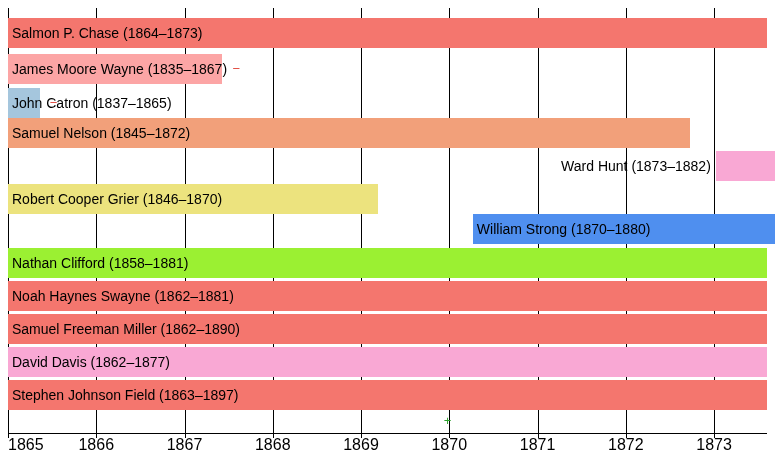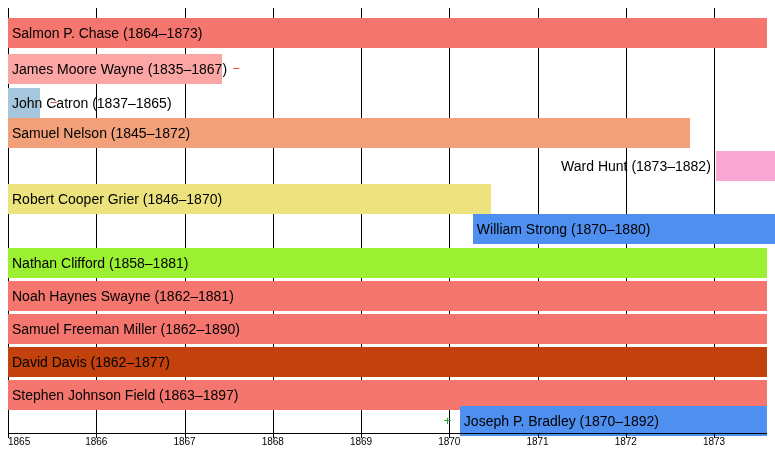--- a/index.html
+++ b/index.html
@@ -100,21 +100,21 @@
   .tick {
     position: absolute;
     top: 0;
     width: 1px;
     height: 5px;
     background: #000000;
   }
   .tick-label {
     position: absolute;
     top: 3px;
-    font-size: 10px;
+    font-size: 16px;
     color: #000000;
     transform: translateX(-50%);
     white-space: nowrap;
   }
 </style>
 </head>
 <body>
 
 <div id="chart-root">
 
@@ -152,21 +152,21 @@
           <div class="bar" style="left: 0px; width: 682.217px; background: rgb(242, 160, 122);">
             <span class="bar-label inside">Samuel Nelson (1845–1872)</span>
           </div>
         </div>
         <div class="bar-row" style="top: 143px;">
           <div class="bar" style="left: 707.812px; width: 61px; background: #f9a8d4;">
             <span class="bar-label outside-left">Ward Hunt (1873–1882)</span>
           </div>
         </div>
         <div class="bar-row" style="top: 176px;">
-          <div class="bar" style="left: 0px; width: 483px; background: rgb(236, 227, 126);">
+          <div class="bar" style="left: 0px; width: 370px; background: rgb(236, 227, 126);">
             <span class="bar-label inside">Robert Cooper Grier (1846–1870)</span>
           </div>
         </div>
         <div class="bar-row" style="top: 206px; margin-left: 13px;">
           <div class="bar" style="left: 451.87px; width: 307.13px; background: rgb(79, 143, 239);">
             <span class="bar-label inside">William Strong (1870–1880)</span>
           </div>
         </div>
         <div class="bar-row" style="top: 240px; padding-left: 48px;">
           <div class="bar" style="left: 0px; width: 759px; background: rgb(155, 240, 50);">
@@ -177,33 +177,30 @@
           <div class="bar" style="left: 0px; width: 759px; background: rgb(244, 118, 110);">
             <span class="bar-label inside">Noah Haynes Swayne (1862–1881)</span>
           </div>
         </div>
         <div class="bar-row" style="top: 306px;">
           <div class="bar" style="left: 0px; width: 759px; background: rgb(244, 118, 110);">
             <span class="bar-label inside">Samuel Freeman Miller (1862–1890)</span>
           </div>
         </div>
         <div class="bar-row" style="top: 339px;">
-          <div class="bar" style="left: 0px; width: 759px; background: #c2410c;">
+          <div class="bar" style="left: 0px; width: 759px; background: #f9a8d4;">
             <span class="bar-label inside">David Davis (1862–1877)</span>
           </div>
         </div>
         <div class="bar-row" style="top: 372px;">
           <div class="bar" style="left: 0px; width: 759px; background: rgb(244, 118, 110);">
             <span class="bar-label inside">Stephen Johnson Field (1863–1897)</span>
           </div>
         </div>
         <div class="bar-row" style="top: 398px;">
-          <div class="bar" style="left: 451.87px; width: 307.13px; background: rgb(79, 143, 239);">
-            <span class="bar-label inside">Joseph P. Bradley (1870–1892)</span>
-          </div>
           <span class="marker" style="left: 435.87px; color: rgb(42, 160, 42);">+</span>
         </div>
       </div>
   </div>
 
   <div class="axis">
     <div class="axis-line"></div>
   <div class="tick" style="left: 0px;"></div>
       <div class="tick-label" style="left: 0px; transform: translateX(0px);">1865</div>
       <div class="tick" style="left: 88.2558px;"></div>

